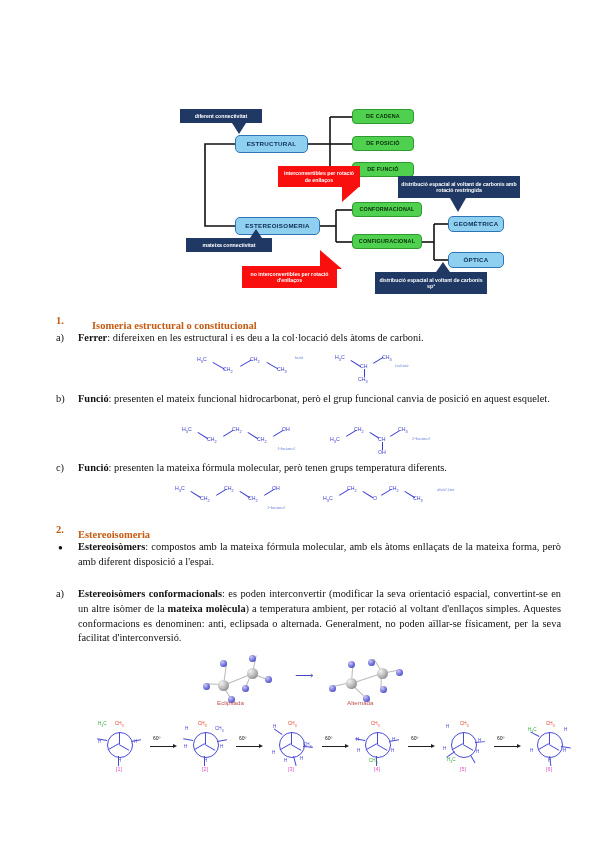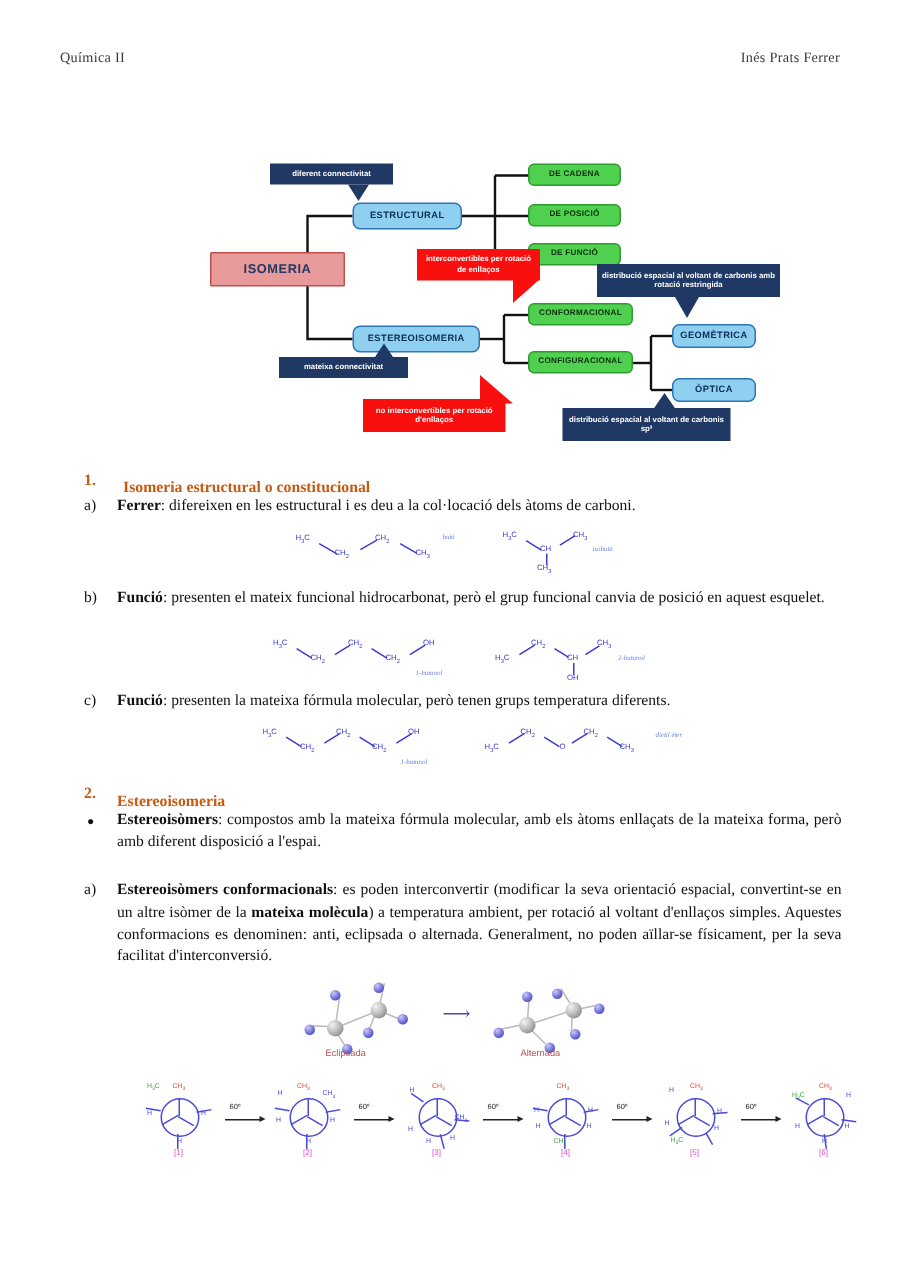--- a/index.html
+++ b/index.html
@@ -251,24 +251,20 @@
     border-top: 2.6px solid transparent;
     border-bottom: 2.6px solid transparent;
     border-left: 4.5px solid #222;
   }
 </style>
 </head>
 <body>
 
 <div class="page">
 
-  <div class="runhead">
-    <span>Química II</span>
-    <span>Inés Prats Ferrer</span>
-  </div>
 
 
   <div class="map">
 
     <svg width="540" height="196">
       <g stroke="#111111" stroke-width="1.6" fill="none">
 
         <path d="M175,76 L175,40 L205,40"></path>
         <path d="M175,76 L175,122 L205,122"></path>
 
@@ -283,23 +279,20 @@
         <path d="M306,106 L322,106"></path>
         <path d="M306,138 L322,138"></path>
 
         <path d="M392,138 L404,138"></path>
         <path d="M404,120 L404,156"></path>
         <path d="M404,120 L418,120"></path>
         <path d="M404,156 L418,156"></path>
       </g>
     </svg>
 
-    <div class="node n-iso" style="left:110px; top:64px; width:90px; height:23px;">
-      <span>ISOMERIA</span>
-    </div>
 
     <div class="node n-blue" style="left:205px; top:31px; width:73px; height:18px;">
       <span>ESTRUCTURAL</span>
     </div>
 
     <div class="node n-blue" style="left:205px; top:113px; width:85px; height:18px;">
       <span>ESTEREOISOMERIA</span>
     </div>
 
     <div class="node n-green" style="left:322px; top:5px; width:62px; height:15px;">
@@ -358,21 +351,21 @@
 
     <div class="callout c-navy" style="left:345px; top:168px; width:112px; height:22px;">
       <span>distribució espacial al voltant de carbonis sp³</span>
     </div>
     <div class="tail" style="left:404px; top:158px;
          border-left:9px solid transparent; border-right:9px solid transparent; border-bottom:13px solid #1f3864;"></div>
   </div>
 
   <div class="body-text" style="left:56px; top:315px; width:505px;">
     <span class="num lvl1" style="top:0;">1.</span>
-    <span class="lvl1" style="margin-left:26px;">Isomeria estructural o constitucional</span>
+    <span class="lvl1" style="margin-left:36px;">Isomeria estructural o constitucional</span>
   </div>
 
   <div class="body-text" style="left:78px; top:331px; width:483px;">
     <div class="para">
       <span class="marker">a)</span><b>Ferrer</b><span>: difereixen en les estructural i es deu a la col·locació dels àtoms de carboni.</span>
     </div>
   </div>
 
   <div style="position:absolute; left:195px; top:354px; width:215px; height:28px;">
     <span class="chem" style="left:2px; top:2px;">H<sub>3</sub>C</span>

